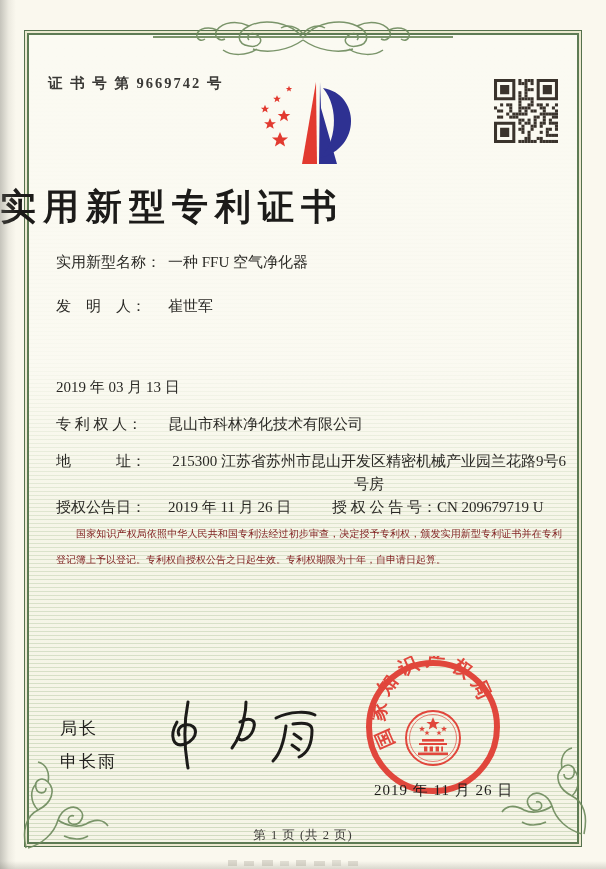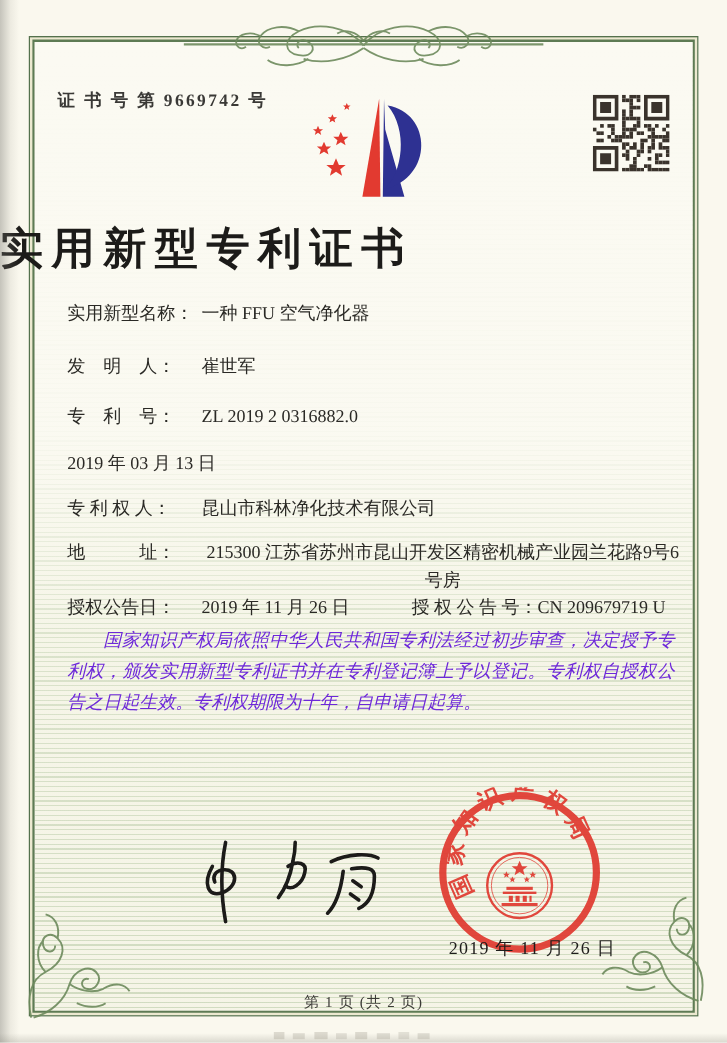--- a/index.html
+++ b/index.html
@@ -44,24 +44,24 @@
     font-size:36px; font-weight:600; letter-spacing:7px; color:#1c1b19; z-index:2;
   }
 
   .field { position:absolute; left:56px; display:flex; font-size:15px; color:#2a2925; z-index:2; line-height:1.5; }
   .field .lbl { flex:0 0 112px; white-space:nowrap; }
   .field .val { white-space:pre-wrap; }
   .f1{top:251px} .f2{top:295px} .f3{top:337px} .f4{top:376px} .f5{top:413px}
   .f6{top:450px} .f6 .val{max-width:402px;text-align:center;}
   .f7{top:496px}
   .f7 .val1{flex:0 0 152px;}
-  .f7 .lbl2{margin-left:23px; white-space:nowrap;}
+  .f7 .lbl2{margin-left:12px; white-space:nowrap;}
 
   .paras { position:absolute; left:56px; right:44px; top:521px; z-index:2; }
-  .paras p { font-size:15px; line-height:26px; text-indent:2em; text-align:justify; color:#6d28d9;font-style:italic; }
+  .paras p { font-size:10px; line-height:26px; text-indent:2em; text-align:justify; color:#7f1d1d; }
 
   .signer { position:absolute; left:60px; top:712px; font-size:17px; color:#23221f; z-index:2; line-height:33px; letter-spacing:2px; }
 
   .signature { position:absolute; left:158px; top:686px; z-index:3; }
 
   .seal { position:absolute; left:362px; top:656px; z-index:2; opacity:.92; }
   .seal-date { position:absolute; left:374px; top:781px; font-size:15px; color:#1e1d1b; z-index:4; letter-spacing:1px; }
 
   .footer { position:absolute; left:0; right:0; top:827px; text-align:center; font-size:12.5px; color:#3c3b37; z-index:2; letter-spacing:1px; }
 
@@ -279,24 +279,20 @@
   <div class="title">实用新型专利证书</div>
 
   <div class="field f2">
     <span class="lbl">发　明　人：</span>
     <span class="val">崔世军</span>
   </div>
   <div class="field f1">
     <span class="lbl">实用新型名称：</span>
     <span class="val">一种 FFU 空气净化器</span>
   </div>
-  <div class="field f3">
-    <span class="lbl">专　利　号：</span>
-    <span class="val">ZL 2019 2 0316882.0</span>
-  </div>
   <div class="field f4">
     <span class="val">2019 年 03 月 13 日</span>
   </div>
   <div class="field f5">
     <span class="lbl">专 利 权 人：</span>
     <span class="val">昆山市科林净化技术有限公司</span>
   </div>
   <div class="field f6">
     <span class="lbl">地　　　址：</span>
     <span class="val">215300 江苏省苏州市昆山开发区精密机械产业园兰花路9号6号房</span>
@@ -305,20 +301,24 @@
     <span class="lbl">授权公告日：</span>
     <span class="val val1">2019 年 11 月 26 日</span>
     <span class="lbl2">授 权 公 告 号：</span>
     <span class="val">CN 209679719 U</span>
   </div>
 
   <div class="paras">
     <p>国家知识产权局依照中华人民共和国专利法经过初步审查，决定授予专利权，颁发实用新型专利证书并在专利登记簿上予以登记。专利权自授权公告之日起生效。专利权期限为十年，自申请日起算。</p>
   </div>
 
+  <div class="signer">
+    <div>局长</div>
+    <div>申长雨</div>
+  </div>
 
   <svg class="signature" width="165" height="98" viewBox="0 0 165 98">
     <g stroke="#1c1b19" stroke-width="3" fill="none" stroke-linecap="round" stroke-linejoin="round">
       <path d="M30,16 C26,36 26,60 30,82"></path>
       <path d="M19,36 C11,50 15,62 27,58 C41,53 41,37 27,39 C21,40 19,45 21,49"></path>
       <path d="M88,16 C88,22 87,28 86,32"></path>
       <path d="M86,32 C84,44 80,54 74,62"></path>
       <path d="M82,36 C90,31 98,33 96,41 C94,51 84,57 80,52"></path>
       <path d="M118,32 C132,25 150,25 157,29"></path>
       <path d="M128,40 C126,56 122,68 115,75"></path>

